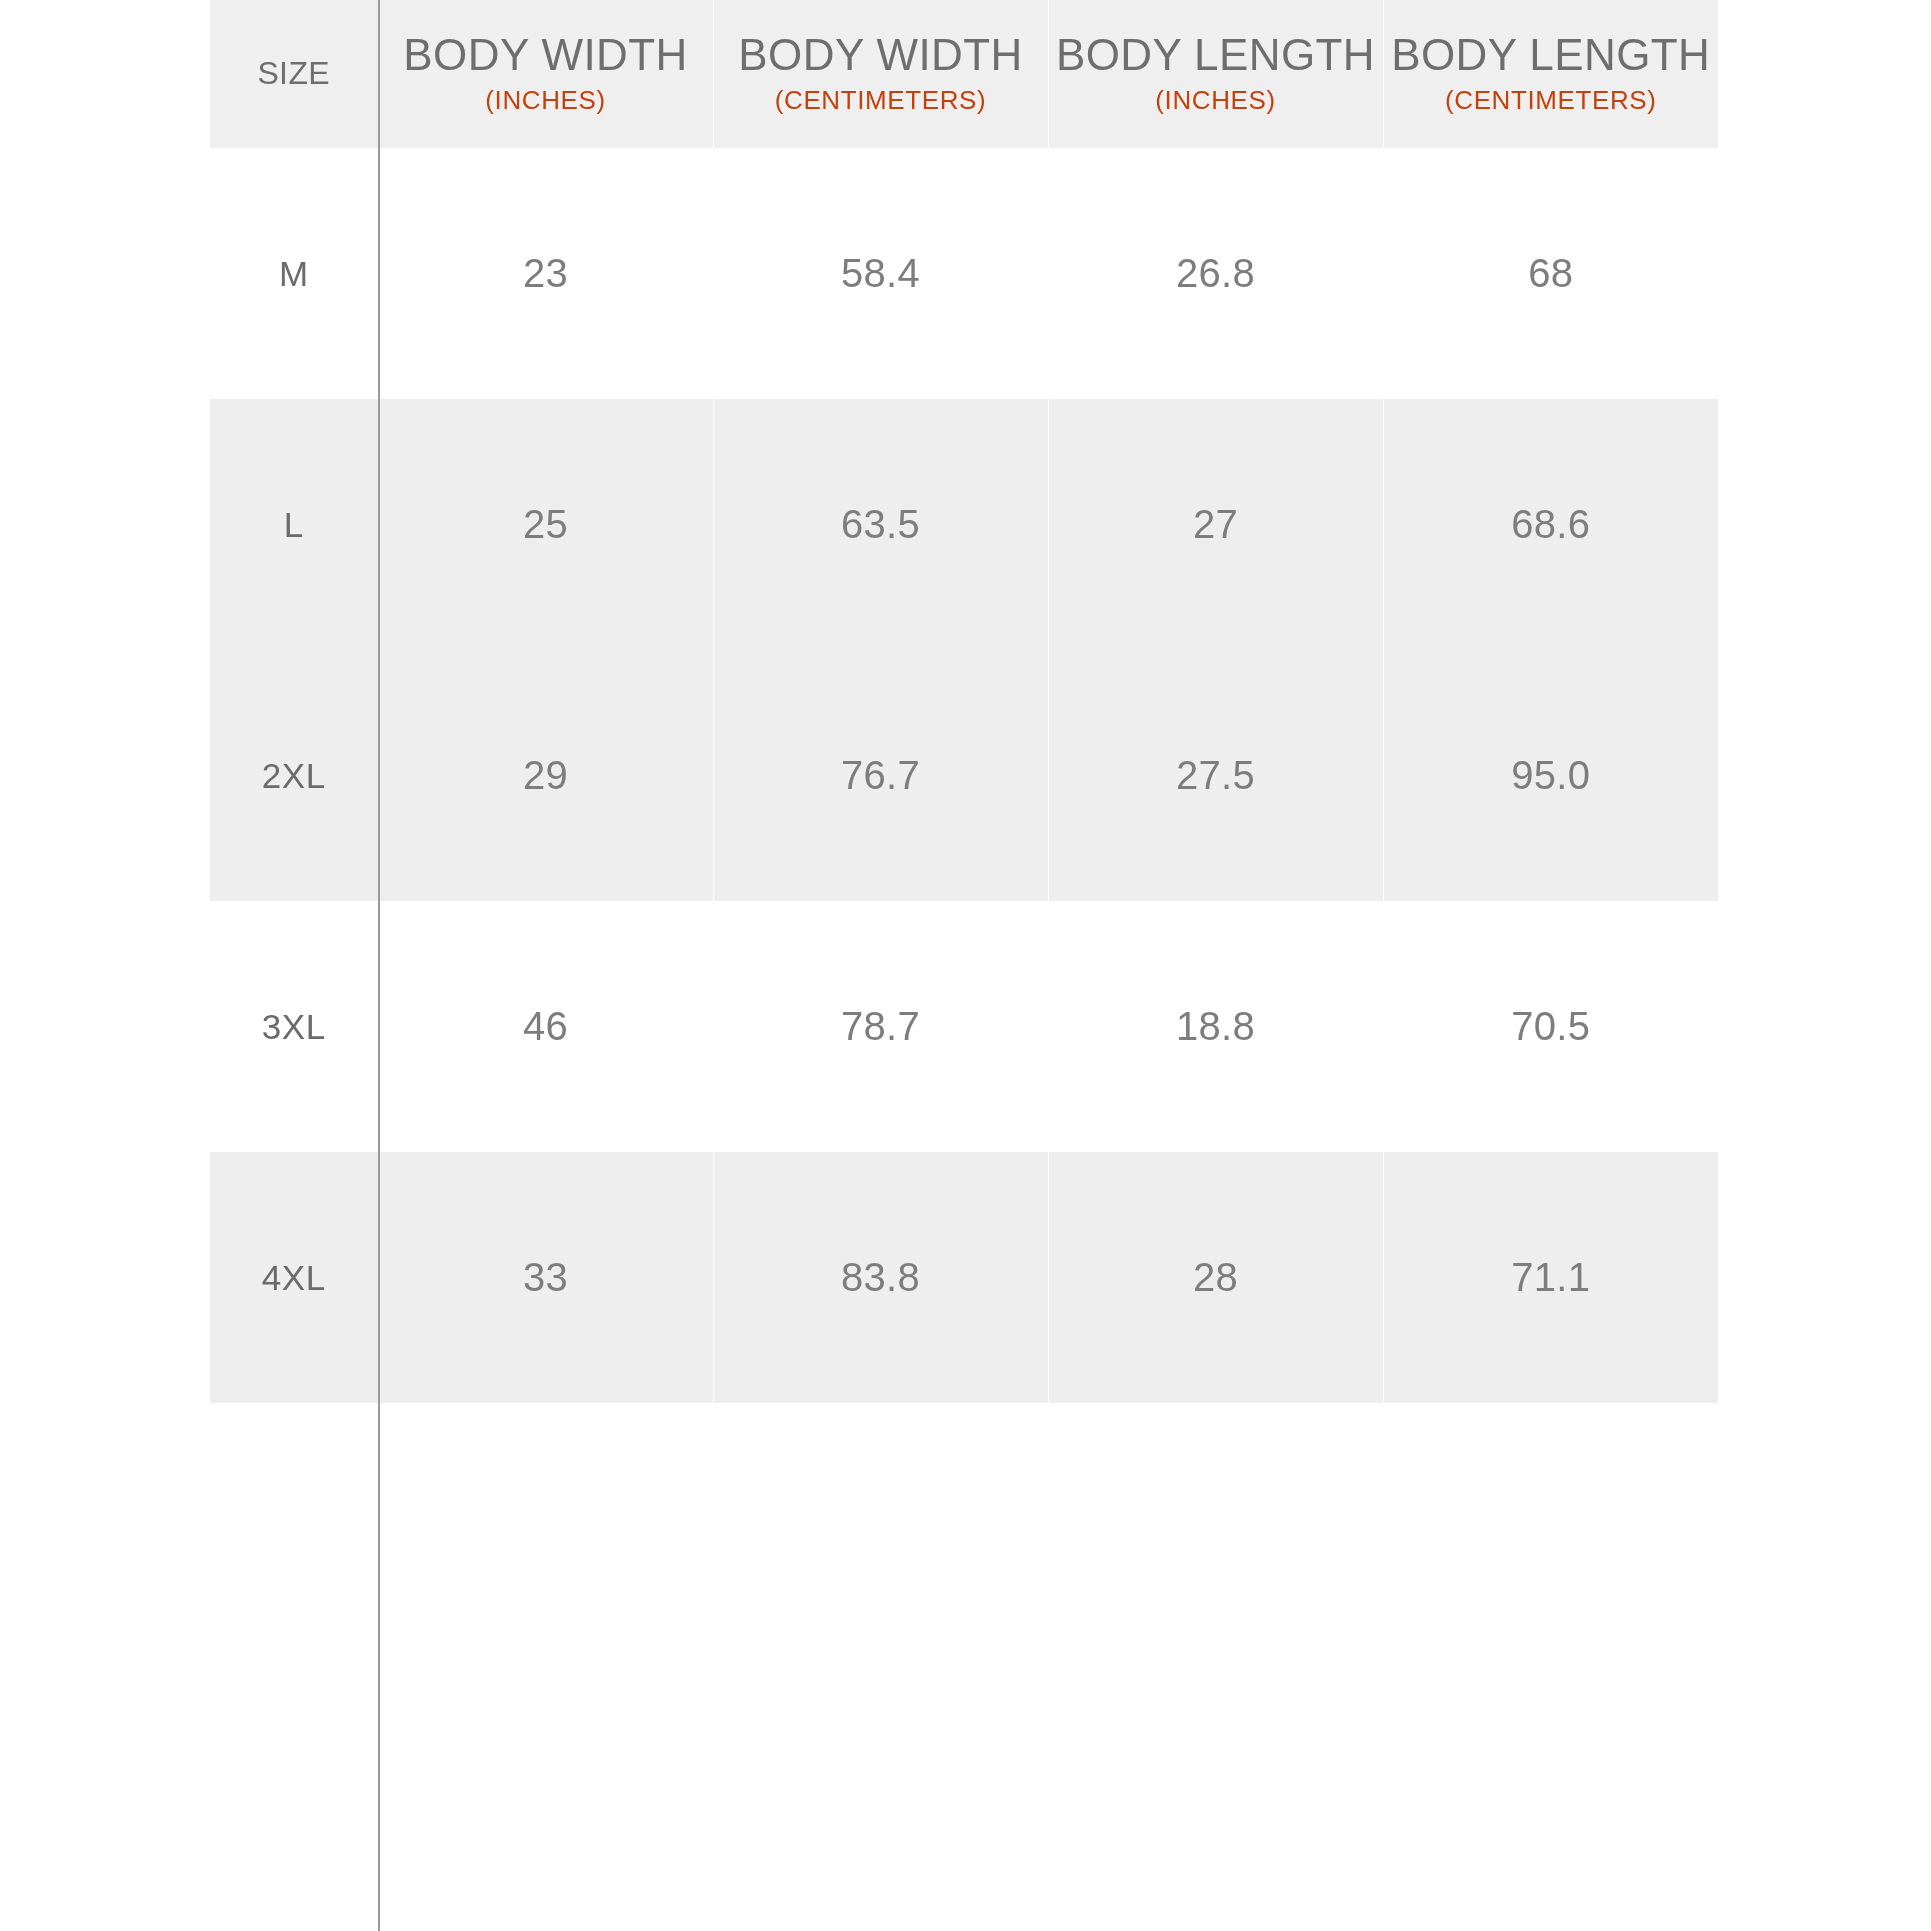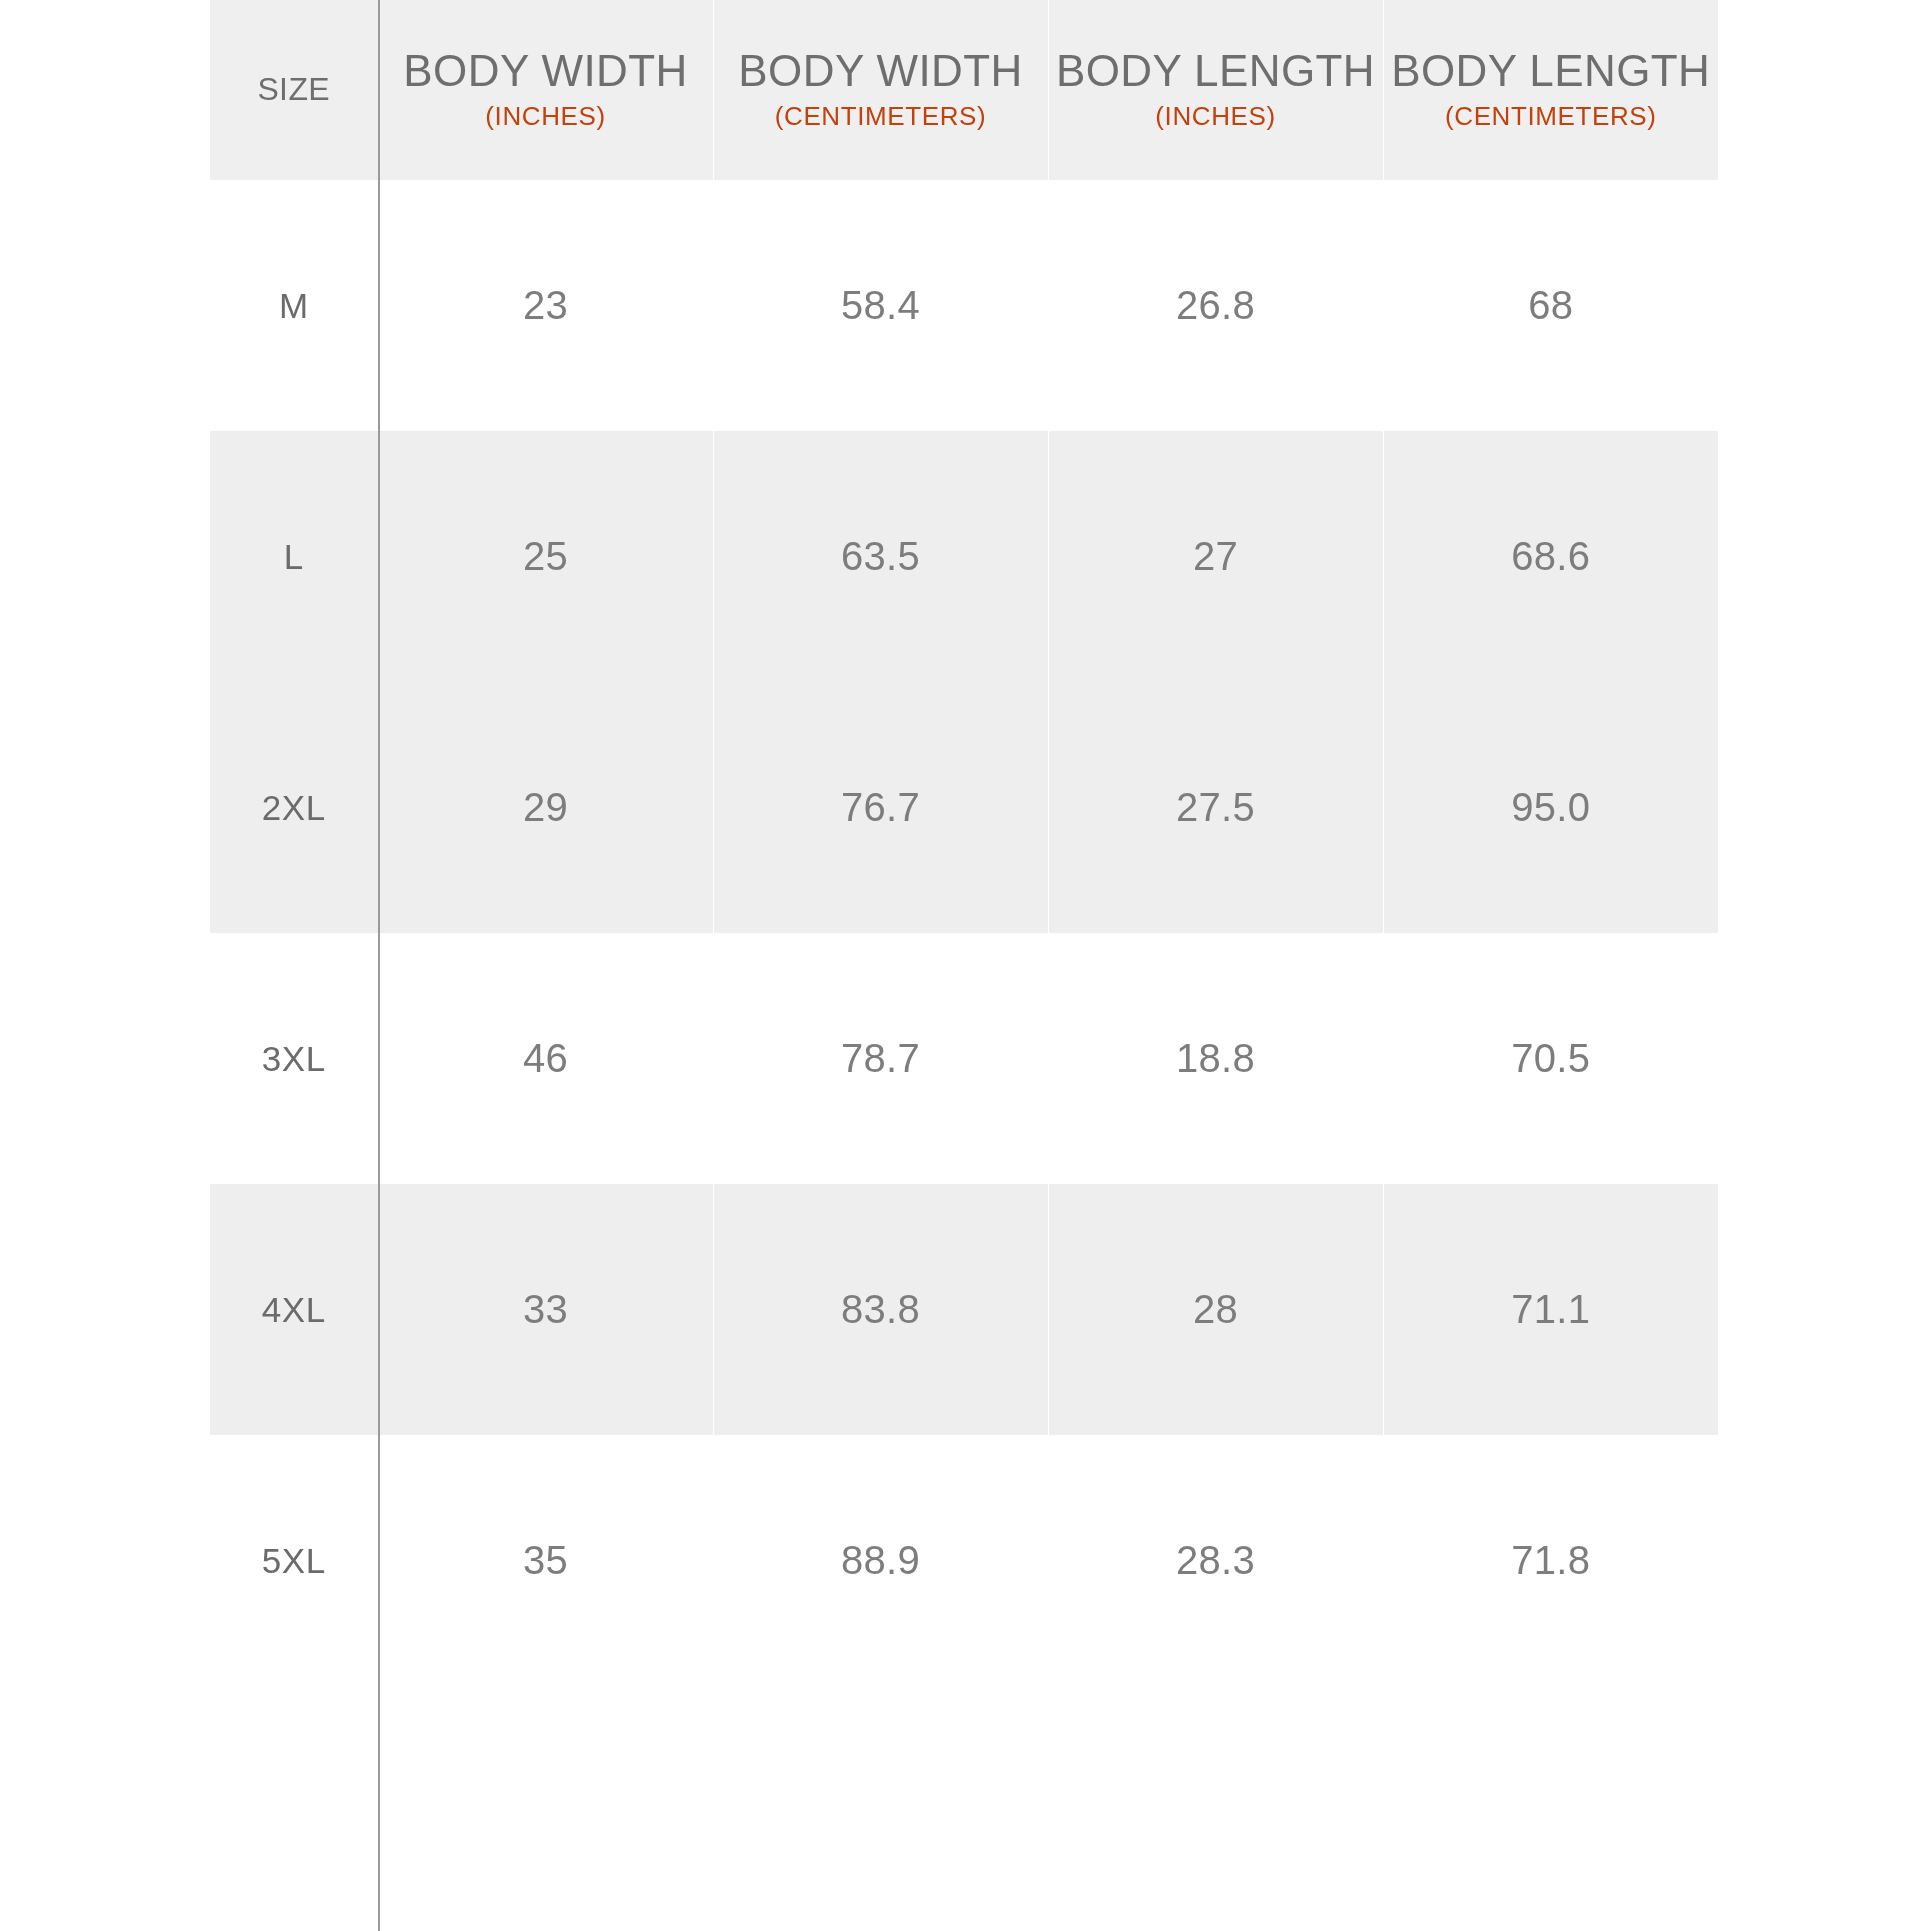--- a/index.html
+++ b/index.html
@@ -29,21 +29,21 @@
     top: 0px;
     width: 1507px;
     border-collapse: collapse;
     table-layout: fixed;
   }
 
   .size-table col.col-size    { width: 168px; }
   .size-table col.col-data    { width: 335px; }
 
   
-  thead tr { height: 180px; }
+  thead tr { height: 148px; }
 
   thead th {
     background: #efefef;
     vertical-align: middle;
     text-align: center;
     padding: 0 5.8px;
     border: 0;
     border-right: 1.9px solid #ffffff;
     font-weight: 400;
   }
@@ -170,26 +170,19 @@
         <td class="cell-val">18.8</td>
         <td class="cell-val">70.5</td>
       </tr>
       <tr class="row-even">
         <td class="cell-size">4XL</td>
         <td class="cell-val">33</td>
         <td class="cell-val">83.8</td>
         <td class="cell-val">28</td>
         <td class="cell-val">71.1</td>
       </tr>
-      <tr class="row-odd">
-        <td class="cell-size">5XL</td>
-        <td class="cell-val">35</td>
-        <td class="cell-val">88.9</td>
-        <td class="cell-val">28.3</td>
-        <td class="cell-val">71.8</td>
-      </tr>
     </tbody>
   </table>
 
   <div class="size-divider"></div>
 
 </div>
 
 
 </body></html>

